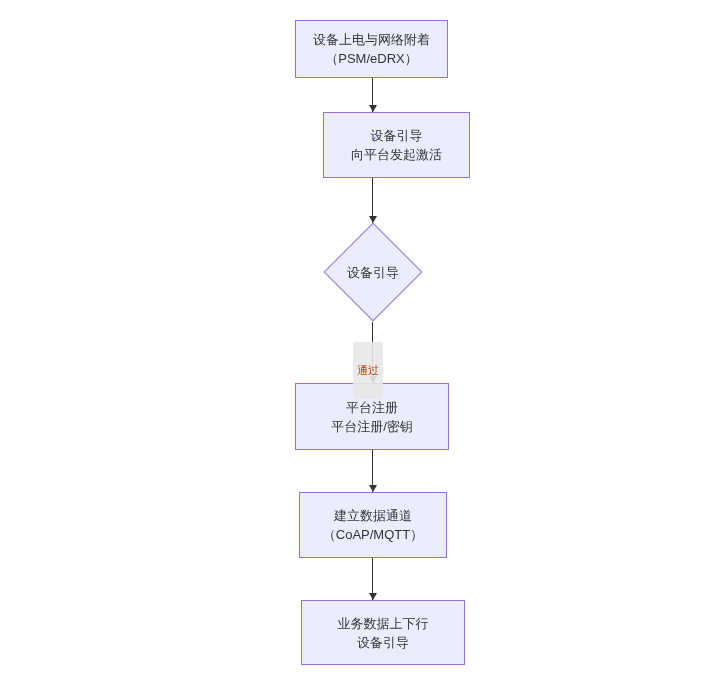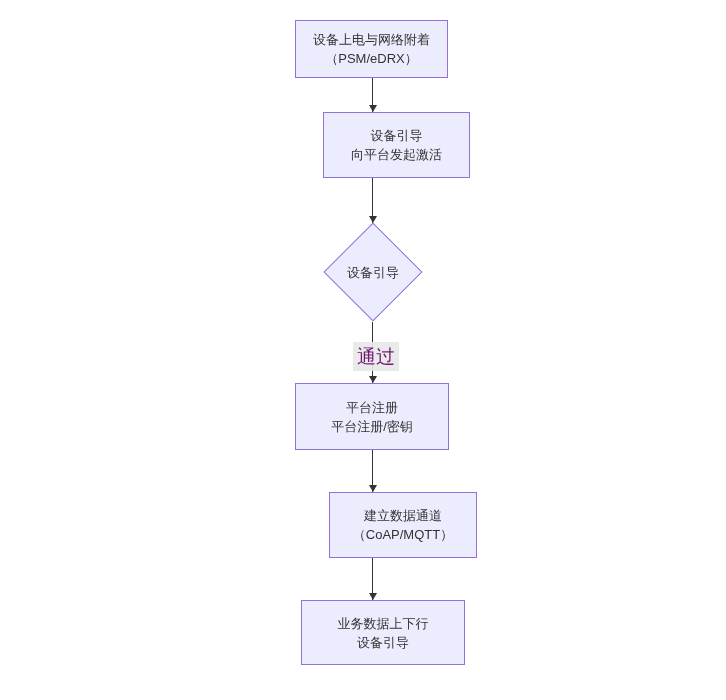--- a/index.html
+++ b/index.html
@@ -65,24 +65,24 @@
   .diamond-label {
     position: relative;
     z-index: 2;
     color: #333333;
     font-size: 13px;
     line-height: 19px;
   }
   .edge-label {
     position: absolute;
     background: rgba(232, 232, 232, 0.9);
-    color: #701a75;
-    font-size: 19px;
+    color: #c2410c;
+    font-size: 11px;
     line-height: 17px;
-    padding: 6px 4px;
+    padding: 20px 4px;
     white-space: nowrap;
     z-index: 3;
   }
 </style>
 </head>
 <body>
 
 <div class="canvas">
 
   <div class="node" style="left:295px; top:20px; width:153px; height:58px;">
@@ -119,21 +119,21 @@
   <div class="node" style="left:295px; top:383px; width:154px; height:67px;">
     <div>平台注册</div>
     <div>平台注册/密钥</div>
   </div>
 
   <div class="edge" style="left:372px; top:450px; height:42px;">
     <div class="edge-line"></div>
     <div class="arrowhead"></div>
   </div>
 
-  <div class="node" style="left:299px; top:492px; width:148px; height:66px;margin-left:30px;">
+  <div class="node" style="left:299px; top:492px; width:148px; height:66px;">
     <div>建立数据通道</div>
     <div>（CoAP/MQTT）</div>
   </div>
 
   <div class="edge" style="left:372px; top:558px; height:42px;">
     <div class="edge-line"></div>
     <div class="arrowhead"></div>
   </div>
 
   <div class="node" style="left:301px; top:600px; width:164px; height:65px;">

